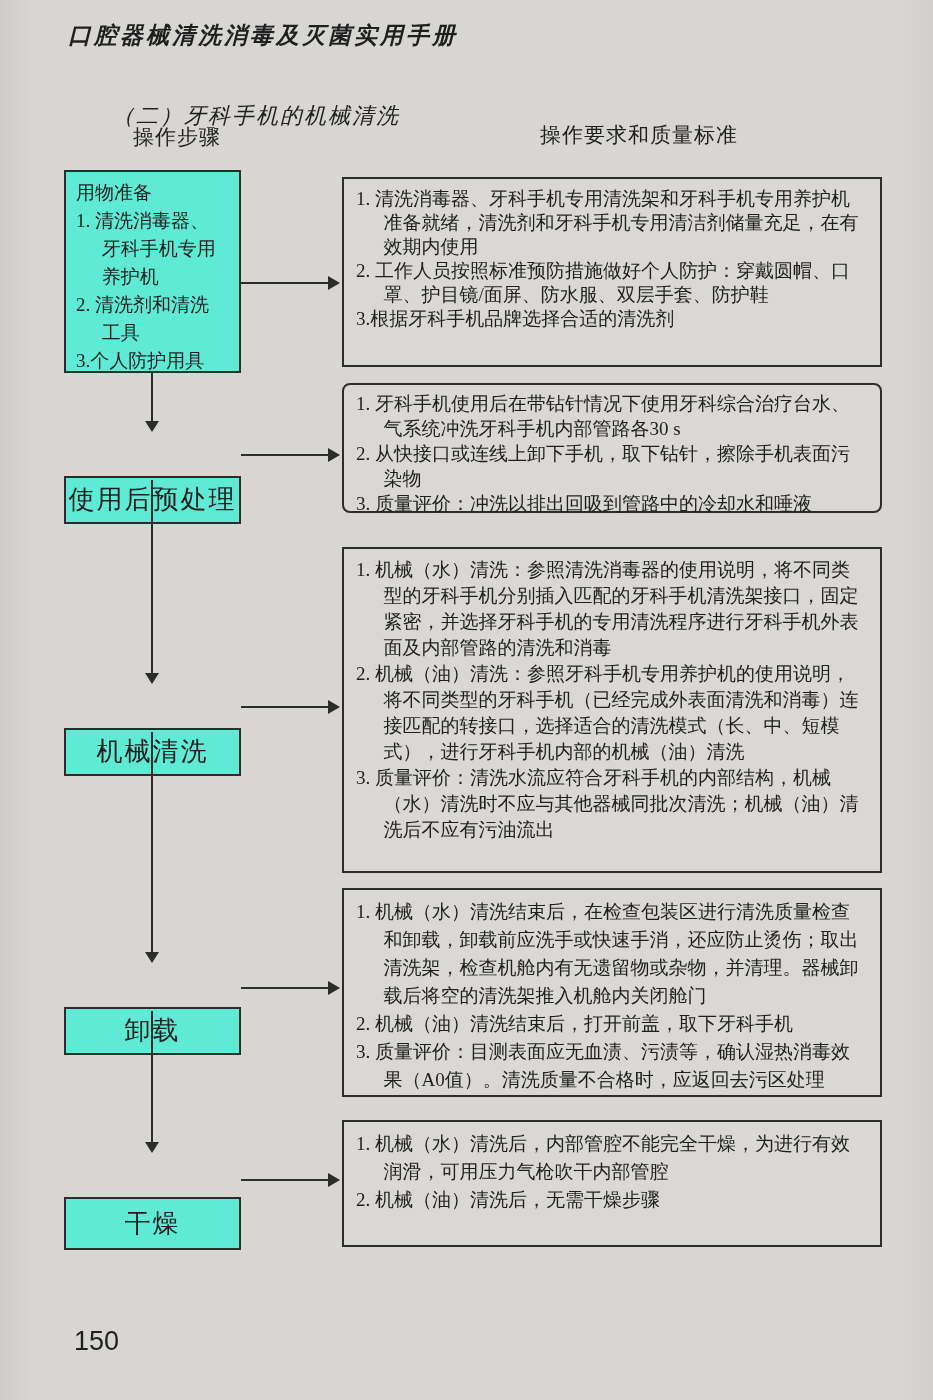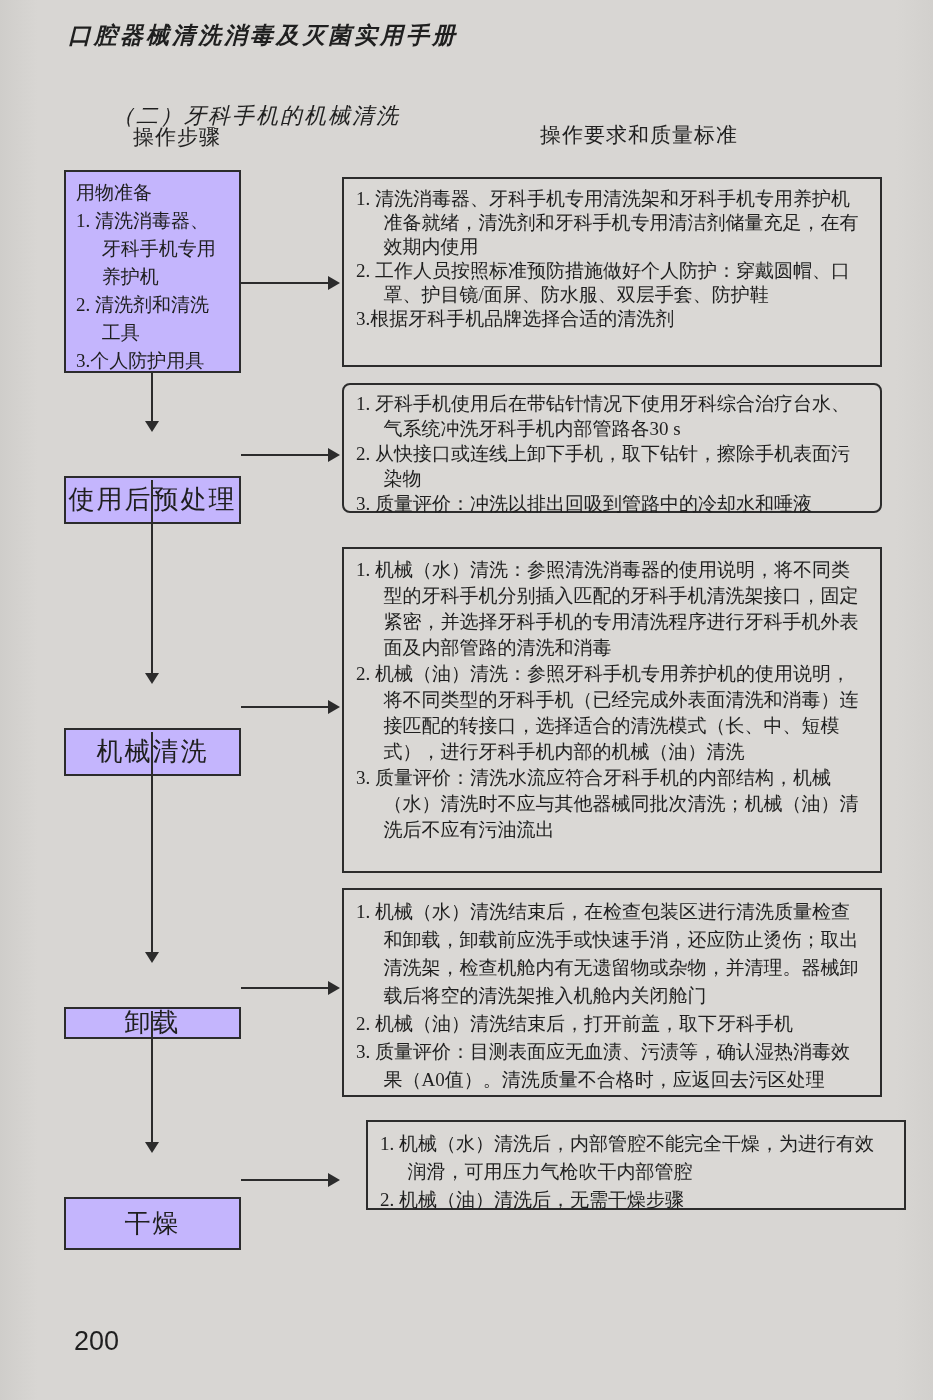--- a/index.html
+++ b/index.html
@@ -17,21 +17,21 @@
   .section-title{
     position:absolute;left:112px;top:86px;
     font-size:22px;font-style:italic;letter-spacing:2px;margin-top:15px;
   }
   .col-header{position:absolute;font-size:21px;letter-spacing:1px;}
   .col-header.left{left:133px;top:123px;}
   .col-header.right{left:540px;top:121px;}
 
   .lbox{
     position:absolute;left:64px;width:177px;
-    border:2px solid #2c2c2c;background:#c4b5fd;
+    border:2px solid #2c2c2c;background:#5eead4;
     box-sizing:border-box;font-size:19px;line-height:28px;
   }
   .lbox.multi{padding:7px 8px 4px 10px;}
   .lbox .hangL{padding-left:1.35em;text-indent:-1.35em;white-space:pre-line;}
   .lbox.single{display:flex;align-items:center;justify-content:center;
     font-size:26px;letter-spacing:2px;margin-top:44px;}
 
   .rbox{
     position:absolute;left:342px;width:540px;
     border:2px solid #2c2c2c;background:#dad8d5;
@@ -74,21 +74,21 @@
 工具</div>
   <div class="hangL">3.个人防护用具</div>
 </div>
 
 <div class="lbox single" style="top:432px;height:48px;">
   <span>使用后预处理</span>
 </div>
 <div class="lbox single" style="top:684px;height:48px;text-align:center;">
   <span>机械清洗</span>
 </div>
-<div class="lbox single" style="top:963px;height:32px;">
+<div class="lbox single" style="top:963px;height:48px;">
   <span>卸载</span>
 </div>
 <div class="lbox single" style="top:1153px;height:53px;">
   <span>干燥</span>
 </div>
 
 <div class="rbox" style="top:177px;height:190px;line-height:24px;">
   <div class="hang">1. 清洗消毒器、牙科手机专用清洗架和牙科手机专用养护机准备就绪，清洗剂和牙科手机专用清洁剂储量充足，在有效期内使用</div>
   <div class="hang">2. 工作人员按照标准预防措施做好个人防护：穿戴圆帽、口罩、护目镜/面屏、防水服、双层手套、防护鞋</div>
   <div class="hang">3.根据牙科手机品牌选择合适的清洗剂</div>
@@ -105,21 +105,21 @@
   <div class="hang">2. 机械（油）清洗：参照牙科手机专用养护机的使用说明，将不同类型的牙科手机（已经完成外表面清洗和消毒）连接匹配的转接口，选择适合的清洗模式（长、中、短模式），进行牙科手机内部的机械（油）清洗</div>
   <div class="hang">3. 质量评价：清洗水流应符合牙科手机的内部结构，机械（水）清洗时不应与其他器械同批次清洗；机械（油）清洗后不应有污油流出</div>
 </div>
 
 <div class="rbox" style="top:888px;height:209px;line-height:28px;">
   <div class="hang">1. 机械（水）清洗结束后，在检查包装区进行清洗质量检查和卸载，卸载前应洗手或快速手消，还应防止烫伤；取出清洗架，检查机舱内有无遗留物或杂物，并清理。器械卸载后将空的清洗架推入机舱内关闭舱门</div>
   <div class="hang">2. 机械（油）清洗结束后，打开前盖，取下牙科手机</div>
   <div class="hang">3. 质量评价：目测表面应无血渍、污渍等，确认湿热消毒效果（A0值）。清洗质量不合格时，应返回去污区处理</div>
 </div>
 
-<div class="rbox" style="top:1120px;height:90px;line-height:28px;margin-left:24px;">
+<div class="rbox" style="top:1120px;height:127px;line-height:28px;">
   <div class="hang">1. 机械（水）清洗后，内部管腔不能完全干燥，为进行有效润滑，可用压力气枪吹干内部管腔</div>
   <div class="hang">2. 机械（油）清洗后，无需干燥步骤</div>
 </div>
 
 <div class="vline" style="top:373px;height:50px;"></div>
 <div class="arrow-down" style="top:421px;"></div>
 
 <div class="vline" style="top:480px;height:194px;"></div>
 <div class="arrow-down" style="top:673px;"></div>
 
@@ -137,13 +137,13 @@
 
 <div class="hline" style="top:706px;"></div>
 <div class="arrow-right" style="top:700px;"></div>
 
 <div class="hline" style="top:987px;"></div>
 <div class="arrow-right" style="top:981px;"></div>
 
 <div class="hline" style="top:1179px;"></div>
 <div class="arrow-right" style="top:1173px;"></div>
 
-<div class="page-number">200</div>
+<div class="page-number">150</div>
 
 </body></html>

